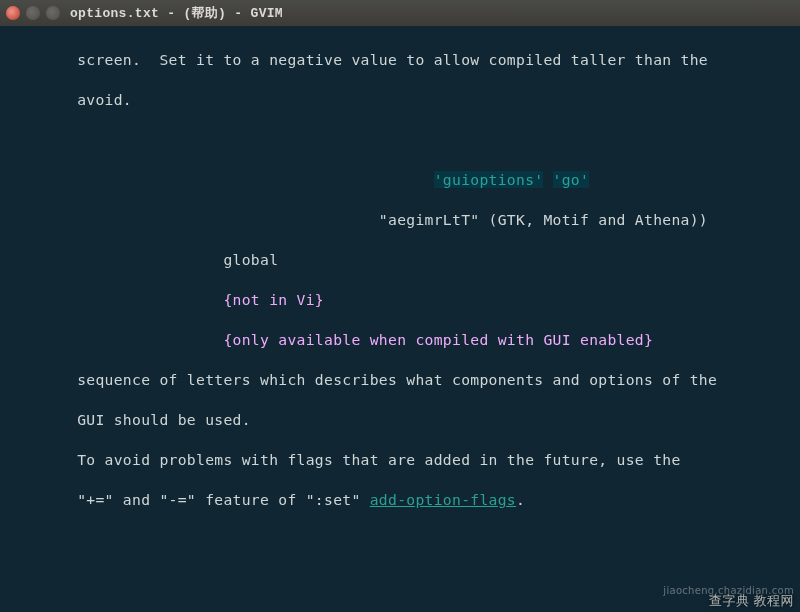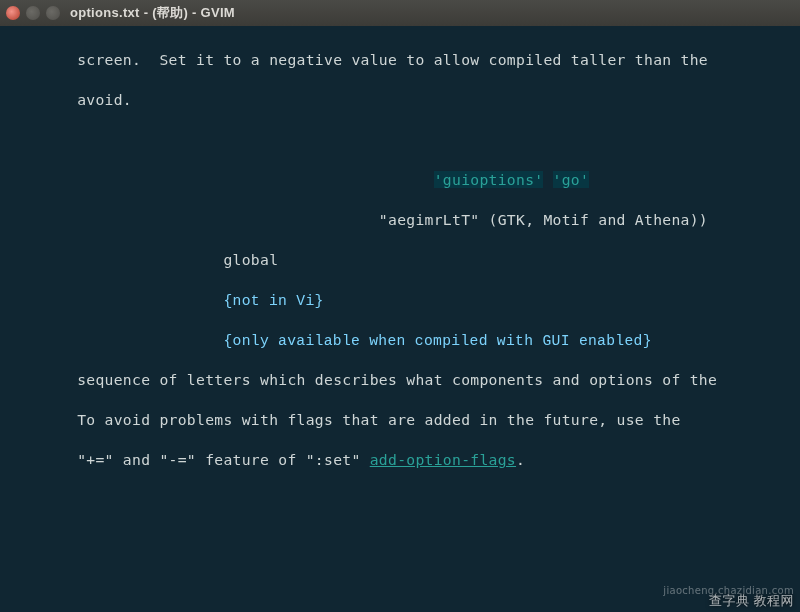--- a/index.html
+++ b/index.html
@@ -14,41 +14,41 @@
     overflow: hidden;
     letter-spacing: 0.3px;
   }
   .titlebar {
     height: 26px;
     background: linear-gradient(to bottom, #4a4a46, #3c3b37);
     display: flex;
     align-items: center;
     padding: 0 6px;
     gap: 6px;
-    font-family: Liberation Sans, sans-serif;
+    font-family: Liberation Mono, monospace;
     font-size: 13px;
     color: #dcdad5;
     font-weight: bold;
   }
   .wbtn {
     width: 14px;
     height: 14px;
     border-radius: 50%;
     display: inline-block;
   }
   .wclose { background: radial-gradient(circle at 40% 40%, #f49388, #b23b2a); }
   .wgray  { background: radial-gradient(circle at 40% 40%, #6b6a65, #4f4e4a); }
   .editor {
     padding: 4px 4px 0 4px;
     line-height: 20px;
     white-space: pre;
   }
   .cyan-hi { color: #2aa198; }
   .cyan-link { color: #2aa198; text-decoration: underline; margin-top: 20px; }
-  .red-flag { color: #7dd3fc; font-family: Liberation Mono, monospace; }
+  .red-flag { color: #f0abfc; }
   .tag-hl {
     color: #2aa198;
     background: #073642;
   }
   .watermark {
     position: absolute;
     right: 6px;
     bottom: 2px;
     color: rgba(255,255,255,0.65);
     font-size: 13px;
@@ -79,20 +79,21 @@
 <div class="editor">
 <div class="line">        screen.  Set it to a negative value to allow compiled taller than the</div>
 <div class="line">        avoid.</div>
 <div class="line"></div>
 <div class="line"><span>                                               </span><span class="tag-hl">'guioptions'</span> <span class="tag-hl">'go'</span></div>
 <div class="line">                                         "aegimrLtT" (GTK, Motif and Athena))</div>
 <div class="line">                        global</div>
 <div class="line"><span>                        </span><span class="red-flag">{not in Vi}</span></div>
 <div class="line"><span>                        </span><span class="red-flag">{only available when compiled with GUI enabled}</span></div>
 <div class="line">        sequence of letters which describes what components and options of the</div>
+<div class="line">        GUI should be used.</div>
 <div class="line">        To avoid problems with flags that are added in the future, use the</div>
 <div class="line"><span>        "+=" and "-=" feature of ":set" </span><span class="cyan-link">add-option-flags</span><span>.</span></div>
 <div class="line"></div>
 
 
 
 
 
 </div>
 

